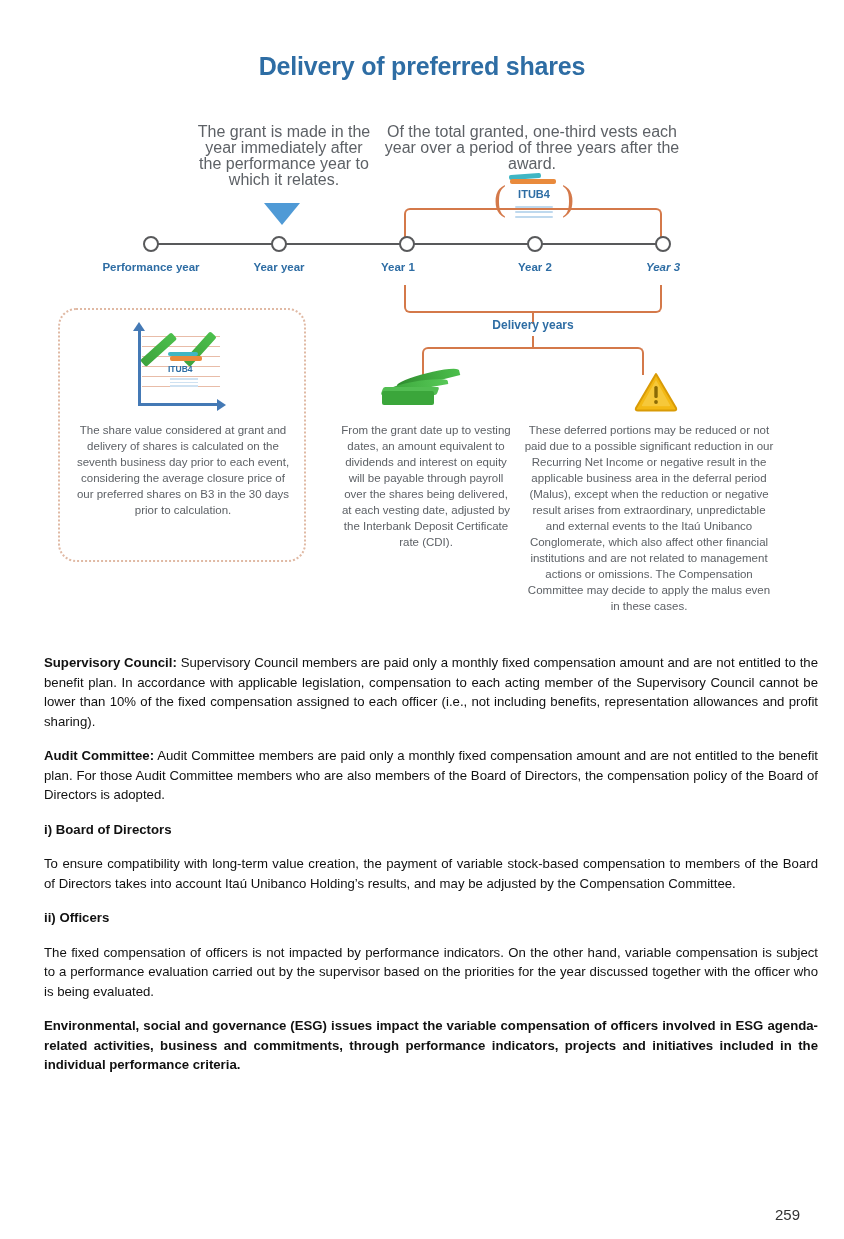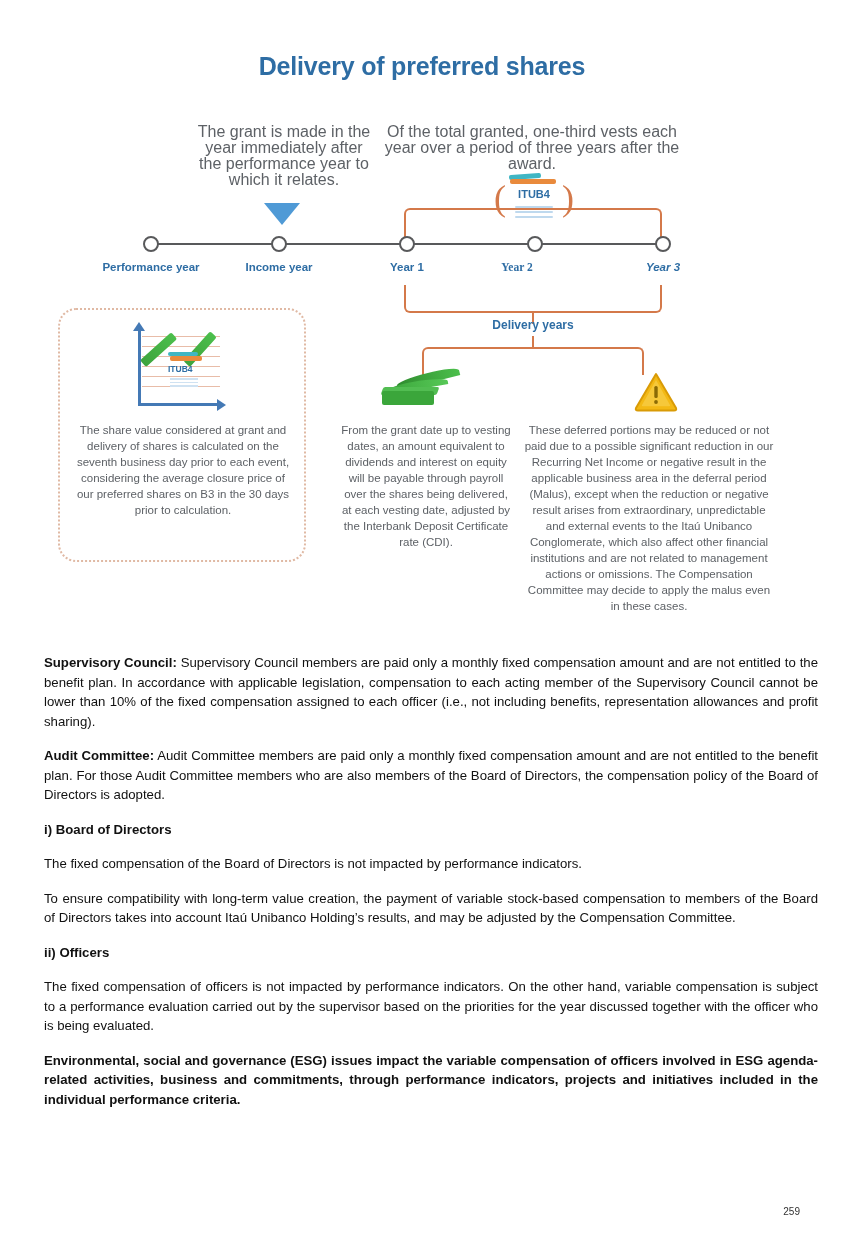--- a/index.html
+++ b/index.html
@@ -339,21 +339,21 @@
     margin: 0 0 15px 0;
     color: #111111;
   }
 
   .page-number {
     position: absolute;
     left: 0;
     top: 1206px;
     width: 800px;
     text-align: right;
-    font-size: 10px;
+    font-size: 15px;
     color: #333333;
   }
 </style>
 </head>
 <body>
 
 <div class="infographic">
 
   <div class="info-title">Delivery of preferred shares</div>
 
@@ -380,23 +380,23 @@
 
   <div class="timeline-line"></div>
 
   <div class="tl-node" style="left:143px;"></div>
   <div class="tl-node" style="left:271px;"></div>
   <div class="tl-node" style="left:399px;"></div>
   <div class="tl-node" style="left:527px;"></div>
   <div class="tl-node" style="left:655px;"></div>
 
   <div class="tl-label" style="left:91px;  width:120px;">Performance year</div>
-  <div class="tl-label" style="left:229px; width:100px;">Income year</div>
-  <div class="tl-label" style="left:367px; width:80px;">Year 1</div>
-  <div class="tl-label" style="left:477px; width:80px;font-family:Liberation Serif, serif;">Year 2</div>
+  <div class="tl-label" style="left:229px; width:100px;">Year year</div>
+  <div class="tl-label" style="left:358px; width:80px;">Year 1</div>
+  <div class="tl-label" style="left:495px; width:80px;">Year 2</div>
   <div class="tl-label" style="left:623px; width:80px;font-style:italic;">Year 3</div>
 
   <div class="brk brk-bottom"></div>
   <div class="brk brk-stem-up"></div>
   <div class="delivery-years">Delivery years</div>
   <div class="brk brk-stem-down"></div>
   <div class="brk brk-split"></div>
 
   <div class="dash-box"></div>
 
@@ -454,21 +454,20 @@
     <b>Supervisory Council:</b><span> Supervisory Council members are paid only a monthly fixed compensation amount and are not entitled to the benefit plan. In accordance with applicable legislation, compensation to each acting member of the Supervisory Council cannot be lower than 10% of the fixed compensation assigned to each officer (i.e., not including benefits, representation allowances and profit sharing).</span>
   </p>
 
   <p class="para">
     <b>Audit Committee:</b><span> Audit Committee members are paid only a monthly fixed compensation amount and are not entitled to the benefit plan. For those Audit Committee members who are also members of the Board of Directors, the compensation policy of the Board of Directors is adopted.</span>
   </p>
 
 
   <p class="heading">i) Board of Directors</p>
 
-  <p class="para">The fixed compensation of the Board of Directors is not impacted by performance indicators.</p>
 
   <p class="para">To ensure compatibility with long-term value creation, the payment of variable stock-based compensation to members of the Board of Directors takes into account Itaú Unibanco Holding’s results, and may be adjusted by the Compensation Committee.</p>
 
   <p class="heading">ii) Officers</p>
 
   <p class="para">The fixed compensation of officers is not impacted by performance indicators. On the other hand, variable compensation is subject to a performance evaluation carried out by the supervisor based on the priorities for the year discussed together with the officer who is being evaluated.</p>
 
   <p class="para">Environmental, social and governance (ESG) issues impact the variable compensation of officers involved in ESG agenda-related activities, business and commitments, through performance indicators, projects and initiatives included in the individual performance criteria.</p>
 </div>
 

